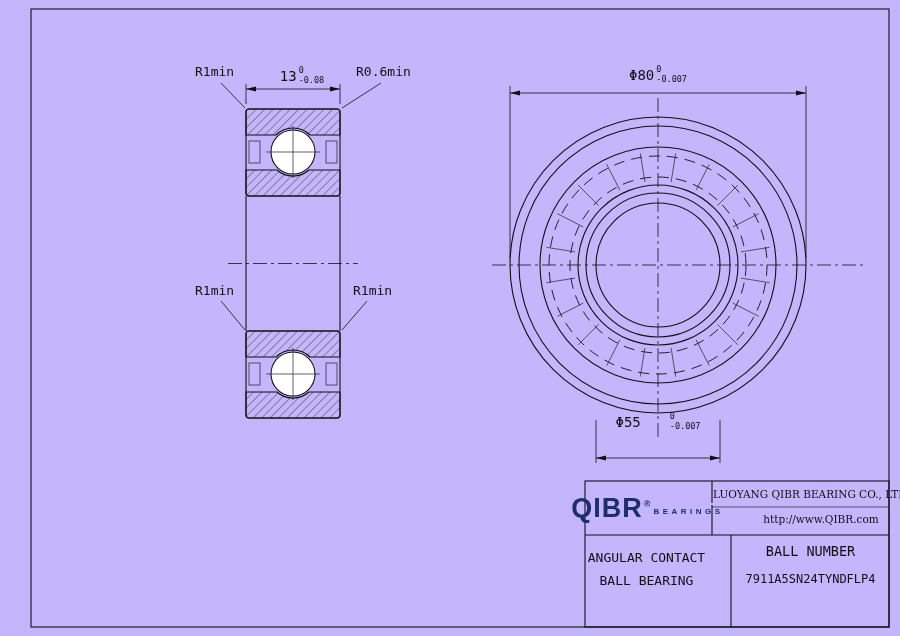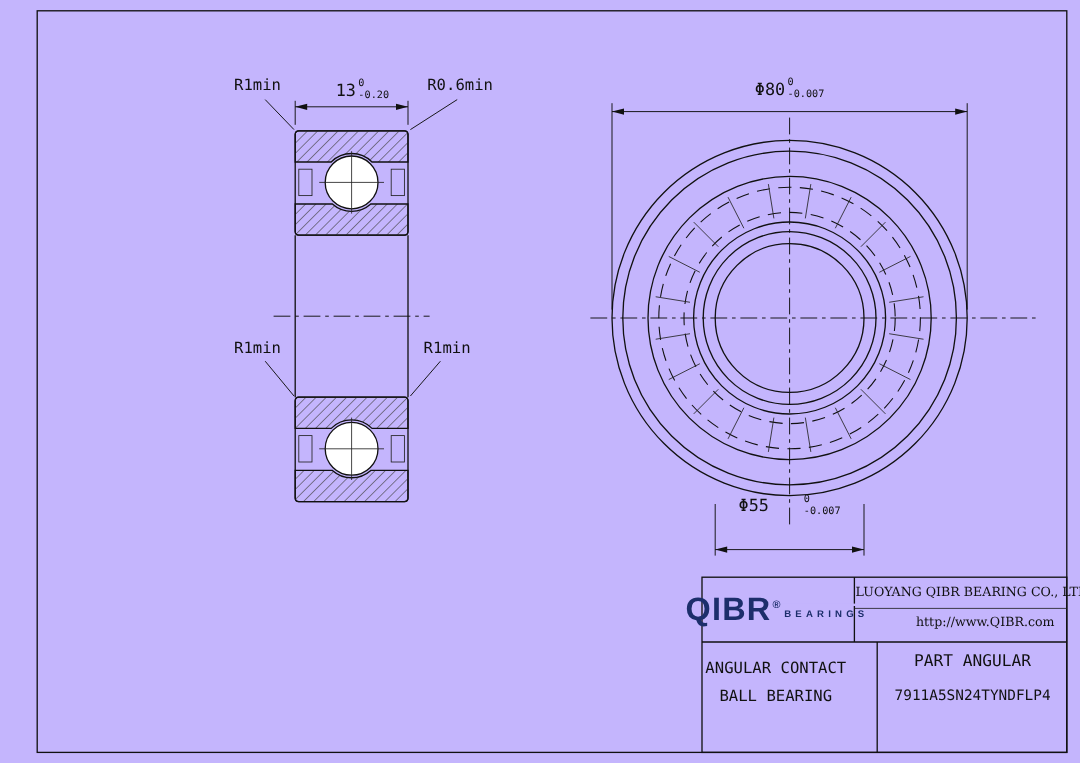--- a/index.html
+++ b/index.html
@@ -149,21 +149,21 @@
 
   <div class="t rlabel" style="left:195px;top:64px;">R1min</div>
   <div class="t rlabel" style="left:356px;top:64px;">R0.6min</div>
   <div class="t rlabel" style="left:195px;top:283px;">R1min</div>
   <div class="t rlabel" style="left:353px;top:283px;">R1min</div>
 
   <div class="t dimtxt" style="left:262px;top:66px;width:56px;margin-left:12px;">
     <span>13</span>
     <span class="tol">
       <span>0</span>
-      <span>-0.20</span>
+      <span>-0.08</span>
     </span>
   </div>
 
   <div class="t dimtxt" style="left:612px;top:65px;width:92px;">
     <span>Φ80</span>
     <span class="tol">
       <span>0</span>
       <span>-0.007</span>
     </span>
   </div>
@@ -182,16 +182,16 @@
   </div>
 
   <div class="t company" style="left:713px;top:488px;width:176px;">LUOYANG QIBR BEARING CO., LTD</div>
   <div class="t website" style="left:713px;top:513px;width:176px;">http://www.QIBR.com</div>
 
   <div class="t prod" style="left:574px;top:546px;width:145px;">
     <div>ANGULAR CONTACT</div>
     <div>BALL BEARING</div>
   </div>
 
-  <div class="t pnlabel" style="left:732px;top:543px;width:157px;">PART ANGULAR</div>
+  <div class="t pnlabel" style="left:732px;top:543px;width:157px;">BALL NUMBER</div>
   <div class="t pn" style="left:732px;top:572px;width:157px;">7911A5SN24TYNDFLP4</div>
 
 </div>
 
 </body></html>

